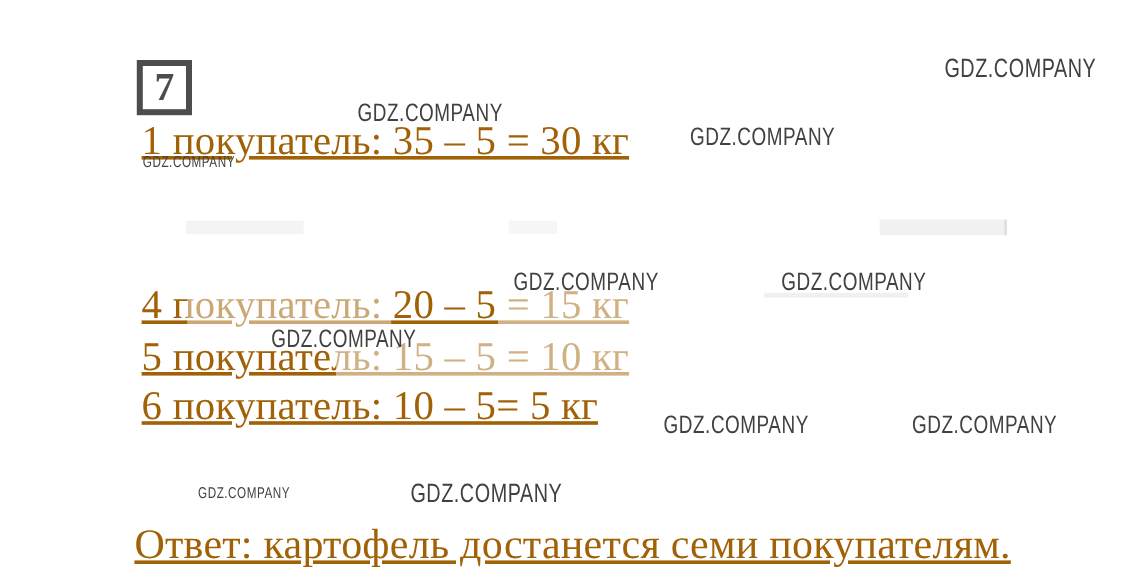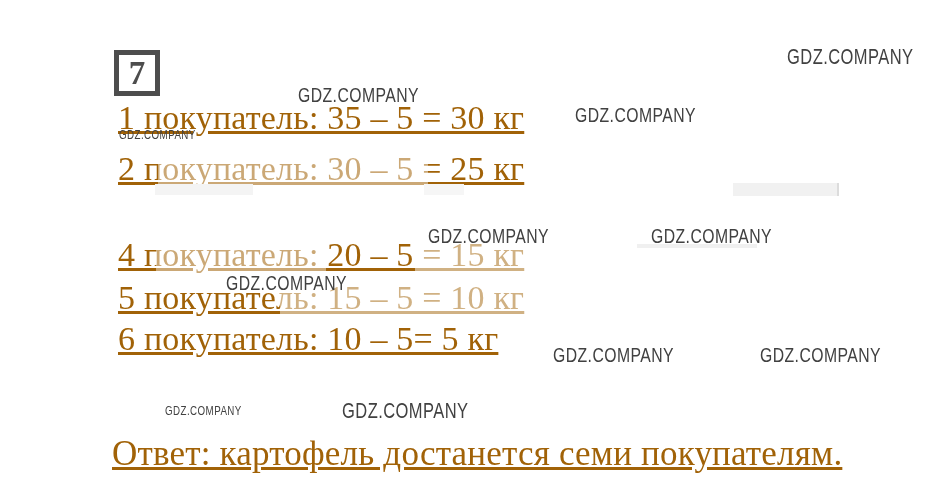--- a/index.html
+++ b/index.html
@@ -76,21 +76,20 @@
 </head>
 <body>
 
 <div class="page">
 
   <div class="problem-box">
     <span>7</span>
   </div>
 
   <div class="line" style="top:101px">1 покупатель: 35 – 5 = 30 кг</div>
-  <div class="line" style="top:152px">2 покупатель: 30 – 5 = 25 кг</div>
   <div class="line" style="top:238px">4 покупатель: 20 – 5 = 15 кг</div>
   <div class="line" style="top:281px">5 покупатель: 15 – 5 = 10 кг</div>
   <div class="line" style="top:322px">6 покупатель: 10 – 5= 5 кг</div>
   <div class="line answer" style="top:416px">Ответ: картофель достанется семи покупателям.</div>
 
   <div class="fade" style="left:158px;top:153px;width:270px;height:34px;opacity:0.45"></div>
   <div class="fade" style="left:156px;top:194px;width:320px;height:32px;opacity:0.50"></div>
   <div class="fade" style="left:428px;top:192px;width:160px;height:34px;opacity:0.50"></div>
   <div class="fade" style="left:156px;top:240px;width:170px;height:34px;opacity:0.45"></div>
   <div class="fade" style="left:415px;top:238px;width:170px;height:36px;opacity:0.50"></div>

